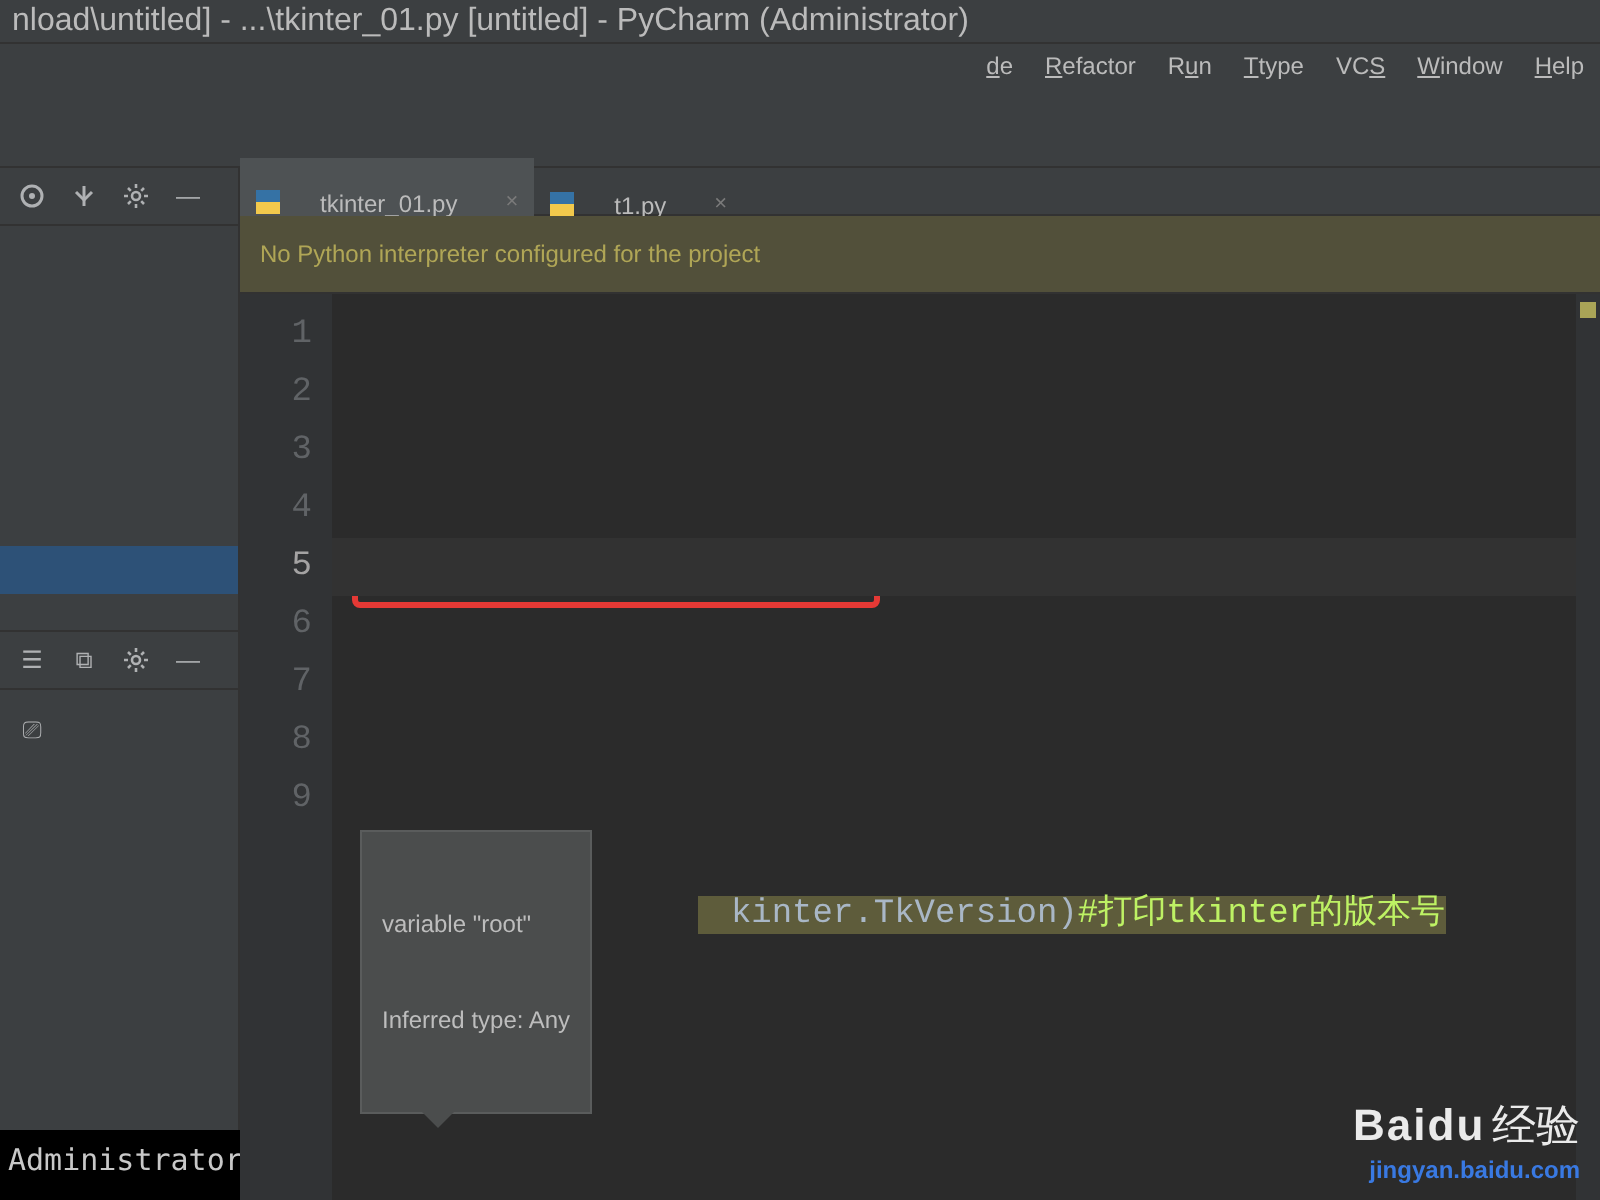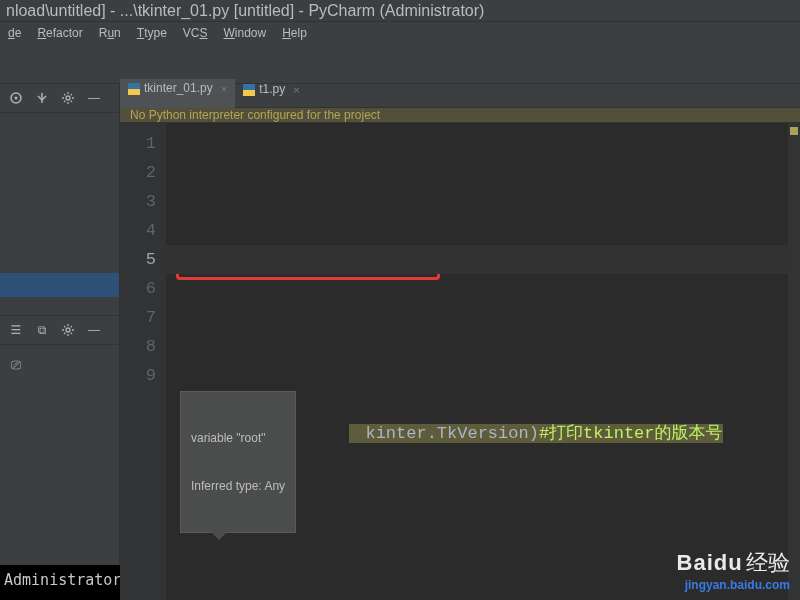--- a/index.html
+++ b/index.html
@@ -18,20 +18,21 @@
   color: #bbbbbb;
   padding: 2px 6px;
   font-size: 16px;
   border-bottom: 1px solid #323232;
 }
 .menu-bar {
   height: 22px;
   background: #3c3f41;
   padding: 2px 0;
   display: flex;
+  justify-content: flex-end;
 }
 .menu-item {
   padding: 0 8px;
   color: #bbbbbb;
   cursor: pointer;
   line-height: 18px;
 }
 .menu-item .mnemonic { text-decoration: underline; }
 .toolbar-strip {
   height: 40px;
@@ -88,40 +89,40 @@
 }
 .tabs-bar {
   display: flex;
   background: #3c3f41;
   height: 24px;
   align-items: center;
   border-bottom: 1px solid #323232;
 }
 .tab {
   display: flex;
-  align-items: flex-end;
+  align-items: flex-start;
   padding: 16px 8px;
   height: 24px;
   color: #bbbbbb;
   cursor: pointer;
-  gap: 4px;
+  gap: 20px;
 }
 .tab.active {
   background: #4e5254;
   border-bottom: 2px solid #4a88c7;
 }
 .tab .close-x { color: #7a7a7a; font-size: 11px; margin-left: 4px; }
 .py-icon {
   width: 12px; height: 12px;
   display: inline-block;
 }
 .notification-bar {
   background: #52503a;
   color: #b0a656;
-  padding: 0 10px;
+  padding: 12px 10px;
   font-size: 12px;
   border-bottom: 1px solid #323232;
 }
 .code-area {
   flex: 1;
   display: flex;
   background: #2b2b2b;
   font-family: "Consolas","Courier New",monospace;
   font-size: 17px;
   position: relative;

